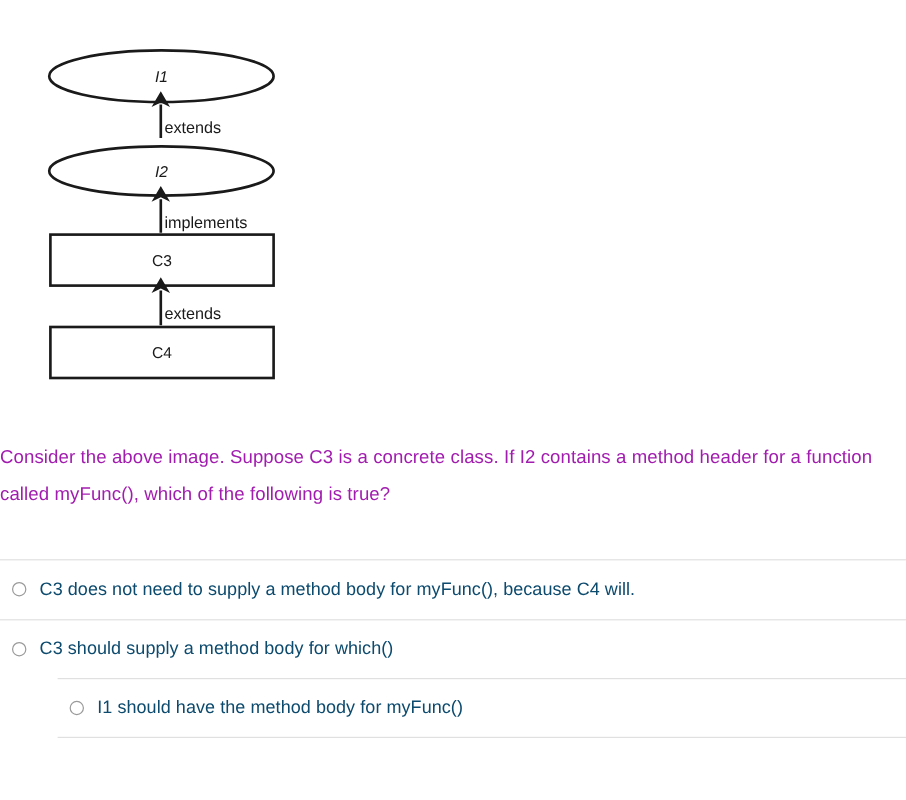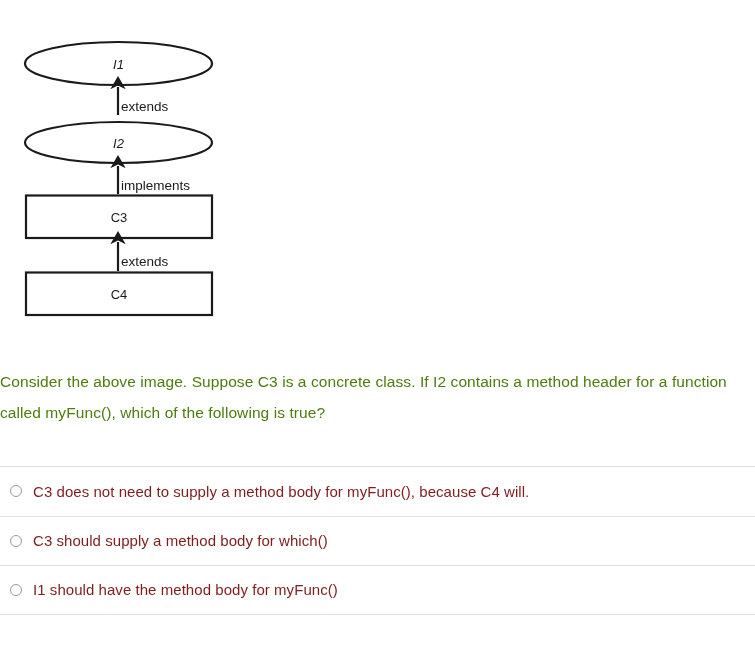--- a/index.html
+++ b/index.html
@@ -13,21 +13,21 @@
     position: relative;
     overflow: hidden;
     font-family: "Liberation Sans", sans-serif;
     color: #2b2b2b;
     -webkit-font-smoothing: antialiased;
   }
 
   
   #diagram-figure {
     position: absolute;
-    left: 0;
+    left: 16px;
     top: 0;
     width: 300px;
     height: 340px;
     text-align: center;
   }
   #diagram-svg {
     display: block;
   }
   .uml-shape {
     fill: #ffffff;
@@ -56,57 +56,58 @@
   }
 
   
   #question-prompt {
     position: absolute;
     left: 0;
     top: 366px;
     width: 755px;
     font-size: 15.5px;
     line-height: 31px;
-    color: #4d7c0f;
+    color: #a21caf;
     letter-spacing: 0.08px;
   }
 
   
   #answer-options {
     position: absolute;
     left: 0;
     top: 466px;
     width: 755px;
   }
   .option-row {
     position: relative;
     height: 49.6px;
     border-top: 1px solid #e0e0e0;
     display: flex;
     align-items: center;
     box-sizing: border-box;
   }
   .option-row:last-child {
     border-bottom: 1px solid #e0e0e0;
+    margin-left: 48px;
   }
   .radio-button {
     flex: 0 0 auto;
     width: 12px;
     height: 12px;
     margin-left: 10px;
     margin-right: 11px;
     border: 1.3px solid #9a9a9a;
     border-radius: 50%;
     background: #ffffff;
     box-sizing: border-box;
     cursor: pointer;
   }
   .option-label {
     font-size: 15px;
-    color: #7f1d1d;
+    color: #0c4a6e;
     letter-spacing: 0.05px;
     cursor: pointer;
     user-select: none;
   }
 </style>
 </head>
 <body>
 
 <div id="diagram-figure">
   <svg id="diagram-svg" width="300" height="340" viewBox="0 0 300 340">

